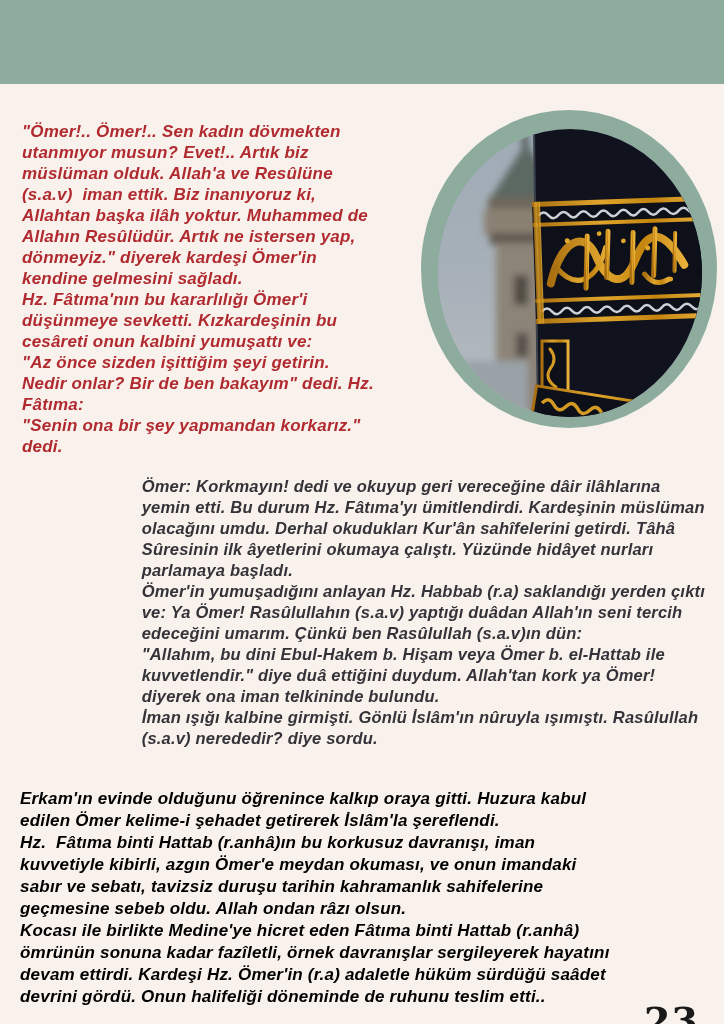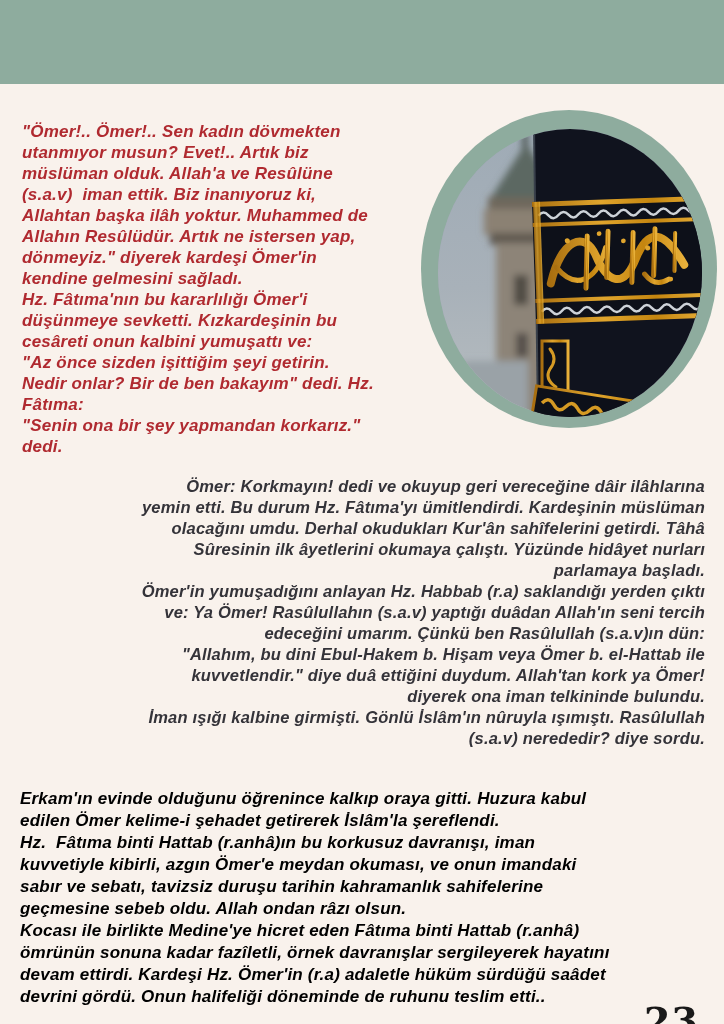--- a/index.html
+++ b/index.html
@@ -11,21 +11,21 @@
   .band-top{position:absolute;left:0;top:0;width:724px;height:84px;background:#8EAC9E;}
   .green-blob{position:absolute;left:421px;top:110px;width:296px;height:318px;border-radius:50%;background:#8EAC9E;}
   .photo{position:absolute;left:438px;top:129px;width:264px;height:288px;border-radius:50%;overflow:hidden;background:#9aa5ad;}
   .photo svg{display:block;}
   .para{
     position:absolute;
     font-weight:bold;font-style:italic;
     white-space:pre;letter-spacing:0.2px;
   }
   .p1{left:22px;top:121px;font-size:17px;line-height:21px;color:#B02A30;}
-  .p2{right:19px;top:476px;font-size:16.5px;line-height:21px;color:#343339;text-align:right;}
+  .p2{right:19px;top:476px;font-size:16.5px;line-height:21px;color:#343339;}
   .p3{left:20px;top:788px;font-size:17px;line-height:22px;color:#000000;}
   .pagenum{
     position:absolute;left:644px;top:998px;
     font-family:"DejaVu Serif",serif;font-weight:bold;
     font-size:38px;color:#191919;letter-spacing:1px;
   }
 </style>
 </head>
 <body>
 

